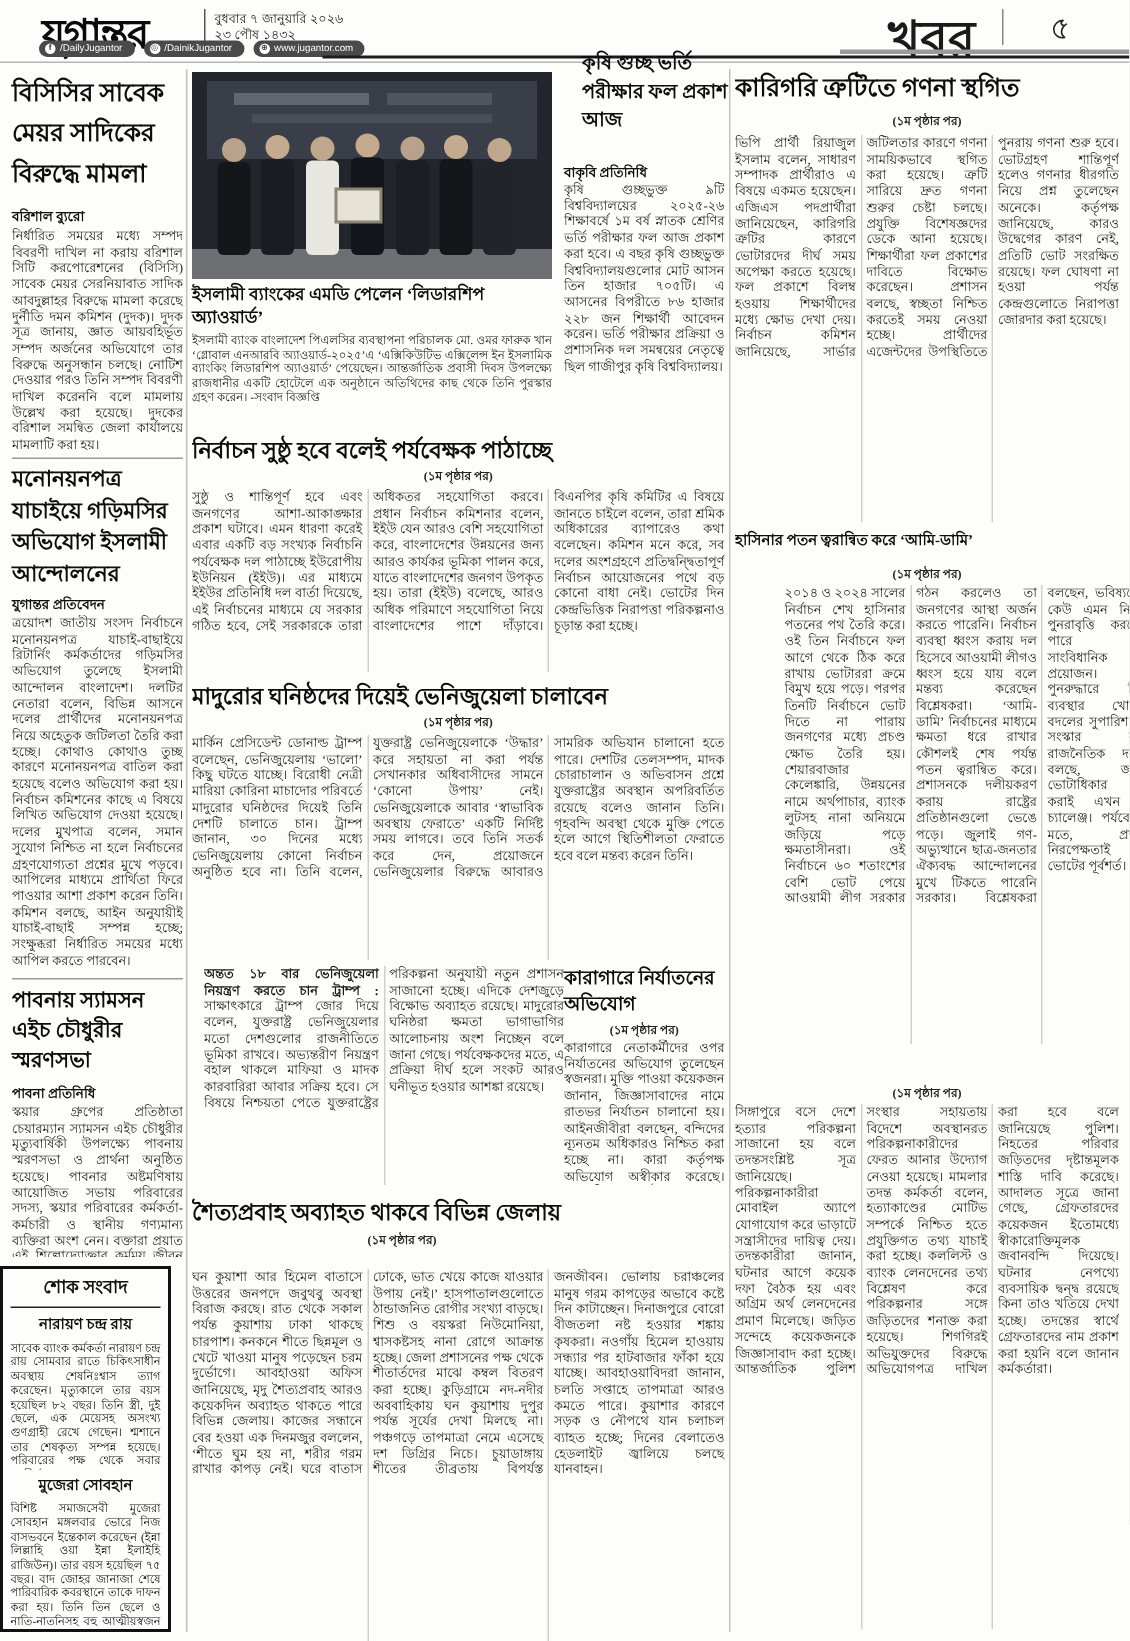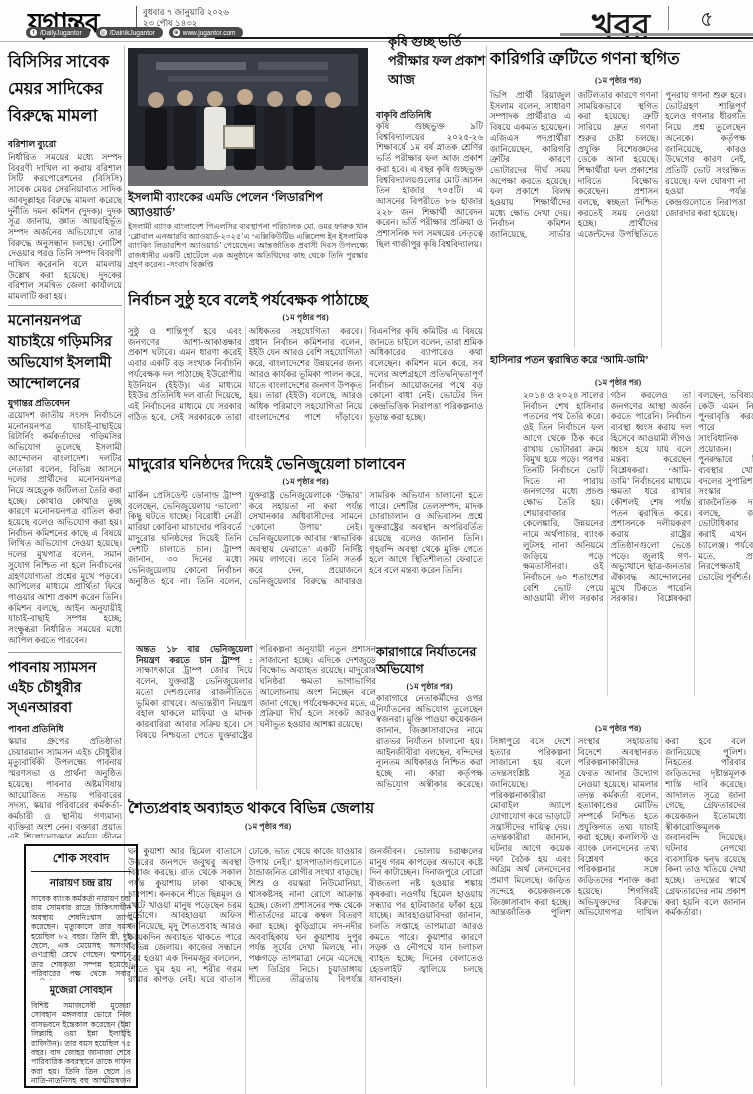--- a/index.html
+++ b/index.html
@@ -43,21 +43,21 @@
   
   .l-h1 { left:8px; top:48px; width:114px; font-size:16.5px; line-height:27px; }
   .l-by1 { left:8px; top:137px; }
   .l-b1 { left:8px; top:152px; width:114px; height:148px; }
   .l-h2 { left:8px; top:310px; width:114px; font-size:14.5px; line-height:21px; }
   .l-by2 { left:8px; top:396px; }
   .l-b2 { left:8px; top:410px; width:114px; height:234px; }
   .l-h3 { left:8px; top:658px; width:114px; font-size:14px; line-height:20px; }
   .l-by3 { left:8px; top:722px; }
   .l-b3 { left:8px; top:736px; width:114px; height:102px; }
-  .obit { left:24px; top:844px; width:114px; height:244px; border:2px solid #111; padding:3px 5px; }
+  .obit { left:0; top:844px; width:114px; height:244px; border:2px solid #111; padding:3px 5px; }
   .obit-title { font-size:12px; font-weight:bold; text-align:center; border-bottom:1px solid #222;
                 padding-bottom:2px; margin-bottom:3px; }
   .obit-name { font-size:10px; font-weight:bold; text-align:center; margin:2px 0; }
   .obit-body { font-size:7.6px; line-height:9.4px; text-align:justify; max-height:86px; overflow:hidden; }
   
   .photo { left:128px; top:48px; width:240px; height:138px; background:#22242a; }
   .krishi-h { left:376px; top:32px; width:107px; font-size:13px; line-height:19px;margin-left:12px; }
   .krishi-by { left:376px; top:108px; }
   .krishi-b { left:376px; top:121px; width:107px; height:160px; }
   .cap-h { left:128px; top:190px; width:240px; font-size:11.5px; font-weight:bold; line-height:15px;
@@ -126,21 +126,21 @@
   <div class="abs hl l-h1">বিসিসির সাবেক মেয়র সাদিকের বিরুদ্ধে মামলা</div>
   <div class="abs byline l-by1">বরিশাল ব্যুরো</div>
   <div class="abs body-txt l-b1">নির্ধারিত সময়ের মধ্যে সম্পদ বিবরণী দাখিল না করায় বরিশাল সিটি করপোরেশনের (বিসিসি) সাবেক মেয়র সেরনিয়াবাত সাদিক আবদুল্লাহর বিরুদ্ধে মামলা করেছে দুর্নীতি দমন কমিশন (দুদক)। দুদক সূত্র জানায়, জ্ঞাত আয়বহির্ভূত সম্পদ অর্জনের অভিযোগে তার বিরুদ্ধে অনুসন্ধান চলছে। নোটিশ দেওয়ার পরও তিনি সম্পদ বিবরণী দাখিল করেননি বলে মামলায় উল্লেখ করা হয়েছে। দুদকের বরিশাল সমন্বিত জেলা কার্যালয়ে মামলাটি করা হয়।</div>
   <div class="hr-l" style="top:305px"></div>
 
   <div class="abs hl l-h2">মনোনয়নপত্র যাচাইয়ে গড়িমসির অভিযোগ ইসলামী আন্দোলনের</div>
   <div class="abs byline l-by2">যুগান্তর প্রতিবেদন</div>
   <div class="abs body-txt l-b2">ত্রয়োদশ জাতীয় সংসদ নির্বাচনে মনোনয়নপত্র যাচাই-বাছাইয়ে রিটার্নিং কর্মকর্তাদের গড়িমসির অভিযোগ তুলেছে ইসলামী আন্দোলন বাংলাদেশ। দলটির নেতারা বলেন, বিভিন্ন আসনে দলের প্রার্থীদের মনোনয়নপত্র নিয়ে অহেতুক জটিলতা তৈরি করা হচ্ছে। কোথাও কোথাও তুচ্ছ কারণে মনোনয়নপত্র বাতিল করা হয়েছে বলেও অভিযোগ করা হয়। নির্বাচন কমিশনের কাছে এ বিষয়ে লিখিত অভিযোগ দেওয়া হয়েছে। দলের মুখপাত্র বলেন, সমান সুযোগ নিশ্চিত না হলে নির্বাচনের গ্রহণযোগ্যতা প্রশ্নের মুখে পড়বে। আপিলের মাধ্যমে প্রার্থিতা ফিরে পাওয়ার আশা প্রকাশ করেন তিনি। কমিশন বলছে, আইন অনুযায়ীই যাচাই-বাছাই সম্পন্ন হচ্ছে; সংক্ষুব্ধরা নির্ধারিত সময়ের মধ্যে আপিল করতে পারবেন।</div>
   <div class="hr-l" style="top:652px"></div>
 
-  <div class="abs hl l-h3">পাবনায় স্যামসন এইচ চৌধুরীর স্এনআরবা</div>
+  <div class="abs hl l-h3">পাবনায় স্যামসন এইচ চৌধুরীর স্মরণসভা</div>
   <div class="abs byline l-by3">পাবনা প্রতিনিধি</div>
   <div class="abs body-txt l-b3">স্কয়ার গ্রুপের প্রতিষ্ঠাতা চেয়ারম্যান স্যামসন এইচ চৌধুরীর মৃত্যুবার্ষিকী উপলক্ষ্যে পাবনায় স্মরণসভা ও প্রার্থনা অনুষ্ঠিত হয়েছে। পাবনার অষ্টমণিষায় আয়োজিত সভায় পরিবারের সদস্য, স্কয়ার পরিবারের কর্মকর্তা-কর্মচারী ও স্থানীয় গণ্যমান্য ব্যক্তিরা অংশ নেন। বক্তারা প্রয়াত এই শিল্পোদ্যোক্তার কর্মময় জীবন স্মরণ করেন।</div>
 
   <div class="abs obit">
     <div class="obit-title">শোক সংবাদ</div>
     <div class="obit-name">নারায়ণ চন্দ্র রায়</div>
     <div class="obit-body">সাবেক ব্যাংক কর্মকর্তা নারায়ণ চন্দ্র রায় সোমবার রাতে চিকিৎসাধীন অবস্থায় শেষনিঃশ্বাস ত্যাগ করেছেন। মৃত্যুকালে তার বয়স হয়েছিল ৮২ বছর। তিনি স্ত্রী, দুই ছেলে, এক মেয়েসহ অসংখ্য গুণগ্রাহী রেখে গেছেন। শ্মশানে তার শেষকৃত্য সম্পন্ন হয়েছে। পরিবারের পক্ষ থেকে সবার আশীর্বাদ কামনা করা হয়েছে।</div>
     <div class="obit-name">মুজেরা সোবহান</div>
     <div class="obit-body">বিশিষ্ট সমাজসেবী মুজেরা সোবহান মঙ্গলবার ভোরে নিজ বাসভবনে ইন্তেকাল করেছেন (ইন্না লিল্লাহি ওয়া ইন্না ইলাইহি রাজিউন)। তার বয়স হয়েছিল ৭৫ বছর। বাদ জোহর জানাজা শেষে পারিবারিক কবরস্থানে তাকে দাফন করা হয়। তিনি তিন ছেলে ও নাতি-নাতনিসহ বহু আত্মীয়স্বজন রেখে গেছেন। মরহুমার রুহের মাগফিরাত কামনায় দোয়া চেয়েছে পরিবার।</div>
   </div>

